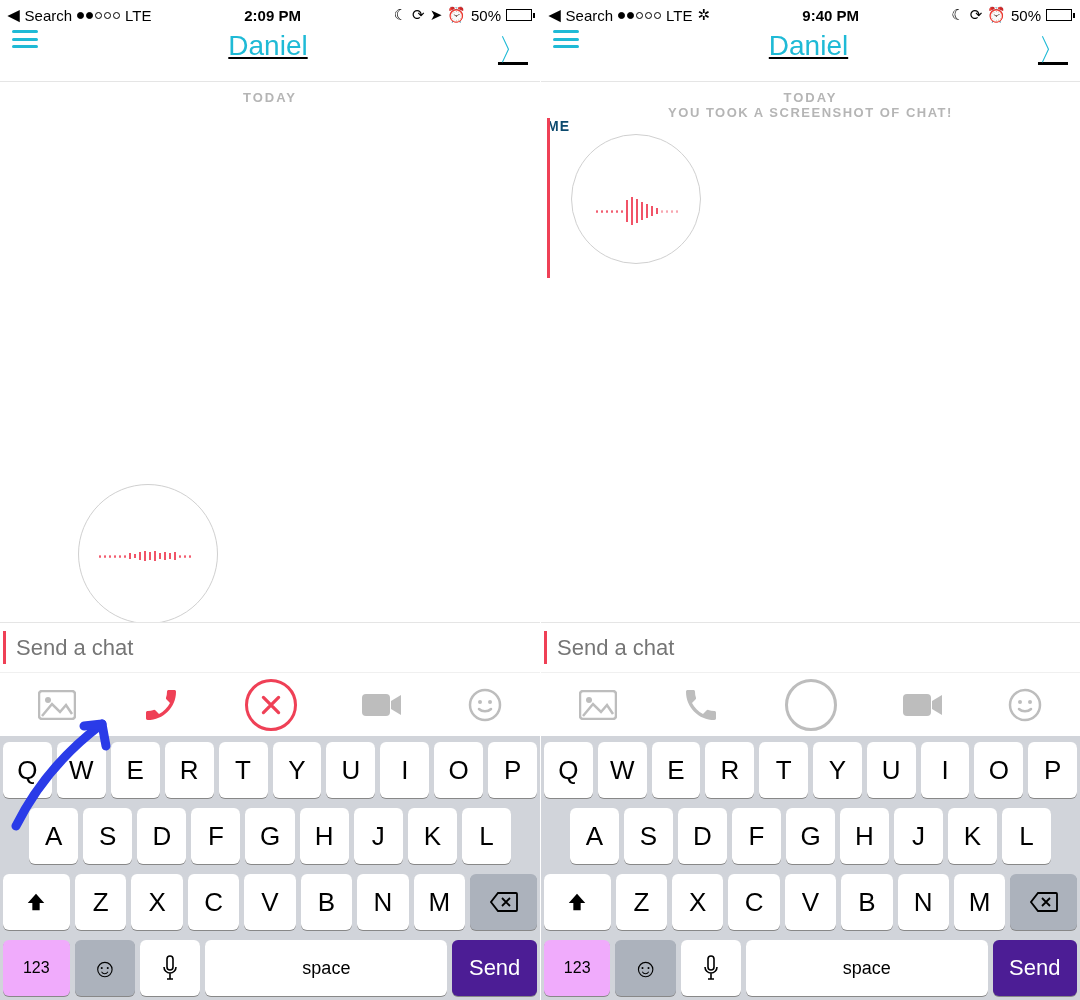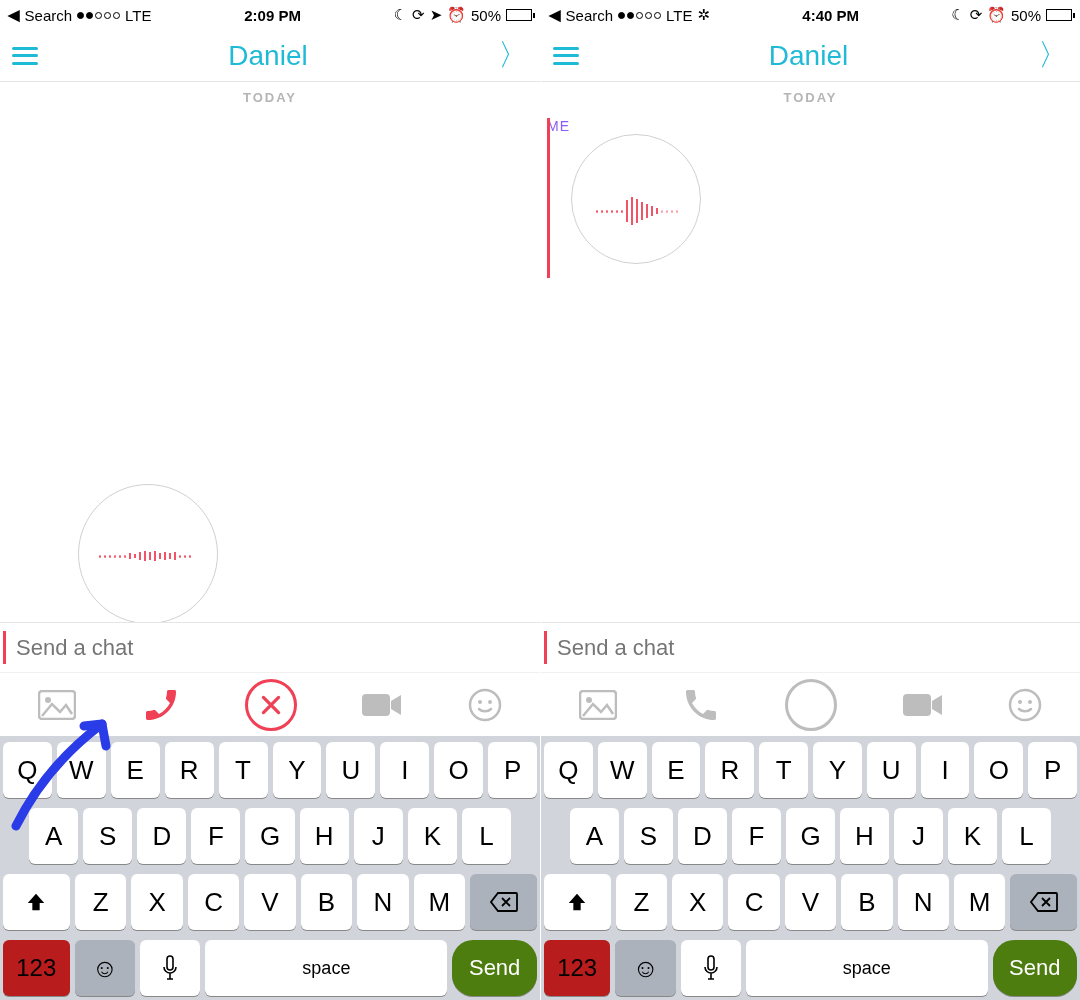--- a/index.html
+++ b/index.html
@@ -13,32 +13,32 @@
   .status .left, .status .right { display:flex; align-items:center; gap:5px;}
   .status .center { font-weight:600; }
   .sigdots { display:flex; gap:2px; align-items:center;}
   .sigdots span { width:7px; height:7px; border-radius:50%; border:1px solid #000;}
   .sigdots span.fill { background:#000;}
   .bat { width:26px; height:12px; border:1px solid #000; position:relative; display:inline-block;}
   .bat::after{content:""; position:absolute; right:-4px; top:3px; width:2px; height:5px; background:#000;}
   .bat .lvl{ height:100%; background:#000;}
 
   
-  .header { height:52px; border-bottom:1px solid #e5e5e5; display:flex; align-items:center; justify-content:space-between; padding:0 12px;}
+  .header { height:52px; border-bottom:1px solid #e5e5e5; display:flex; align-items:flex-start; justify-content:space-between; padding:0 12px;text-decoration:underline;}
   .title { color:#1fbad6; font-size:28px; font-weight:500; }
   .hamb { width:26px; height:18px; display:flex; flex-direction:column; justify-content:space-between;}
   .hamb span{ height:3px; background:#1fbad6; border-radius:2px;}
   .chev { color:#1fbad6; font-size:30px; font-weight:300;}
 
   
   .chat { flex:1; position:relative; background:#fff; overflow:hidden;}
   .datelbl { text-align:center; color:#b5b5b5; font-size:13px; letter-spacing:2px; margin-top:8px; font-weight:600;}
   .sublbl { text-align:center; color:#b5b5b5; font-size:13px; letter-spacing:1.5px; font-weight:600;}
   .me-bar { position:absolute; left:6px; width:3px; background:#ef4056; }
-  .me-lbl { color:#8b5cf6; font-weight:400; font-size:14px; letter-spacing:1px;}
+  .me-lbl { color:#0c4a6e; font-weight:700; font-size:14px; letter-spacing:1px;}
 
   
   .vn { position:absolute; width:140px; height:140px; border-radius:50%; border:1px solid #d0d0d0; background:#fff;}
   .vn .wave { position:absolute; left:20px; top:66px; display:flex; align-items:center; gap:3px;}
   .vn .wave span{ display:block; width:2px; background:#ef4056; opacity:.9;}
   .dot{ height:3px; border-radius:50%; width:3px;}
   .ringarc { position:absolute; width:160px; height:160px; border-radius:50%; }
 
   
   .inputrow { height:50px; border-top:1px solid #e5e5e5; display:flex; align-items:center; position:relative;}
@@ -55,23 +55,23 @@
 
   
   .kbd { background:#d1d4da; padding:6px 3px 4px; }
   .krow { display:flex; gap:5px; justify-content:center; margin-bottom:10px;}
   .key { background:#fff; border-radius:6px; box-shadow:0 1px 0 #888; height:56px; flex:1; display:flex; align-items:center; justify-content:center; font-size:26px; color:#000;}
   .key.shift{ flex:1.3;}
   .key.bksp{ flex:1.3; background:#acb2bc;}
   .krow.r2 { padding:0 26px;}
   .krow.r4 { margin-bottom:0;}
   .key.space{ flex:4;text-align:center;}
-  .key.send{ flex:1.4; background:#4d7c0f; color:#fff; font-size:22px;border-radius:21px;}
+  .key.send{ flex:1.4; background:#4c1d95; color:#fff; font-size:22px;}
   .key.small{ font-size:18px;}
-  .key.num{ flex:1.1; background:#b91c1c; font-size:24px;}
+  .key.num{ flex:1.1; background:#f0abfc; font-size:16px;}
   .key.emoji{ flex:1; background:#acb2bc;}
   .key.mic{ flex:1; background:#fff;}
 
   
   .arrow-annot { position:absolute; pointer-events:none; }
 </style>
 </head>
 <body>
 
 <div class="stage">
@@ -249,21 +249,21 @@
       <span class="sigdots">
             <span class="fill"></span>
             <span class="fill"></span>
             <span></span>
             <span></span>
             <span></span>
           </span>
       <span>LTE</span>
       <span>✲</span>
     </div>
-    <div class="center">4:40 PM</div>
+    <div class="center">9:40 PM</div>
     <div class="right">
       <span>☾</span>
       <span>⟳</span>
       <span>⏰</span>
       <span>50%</span>
       <span class="bat"><span class="lvl" style="width:50%"></span></span>
     </div>
   </div>
 
   <div class="header">
@@ -271,20 +271,21 @@
           <span></span>
           <span></span>
           <span></span>
         </div>
     <div class="title">Daniel</div>
     <div class="chev">〉</div>
   </div>
 
   <div class="chat">
     <div class="datelbl">TODAY</div>
+    <div class="sublbl">YOU TOOK A SCREENSHOT OF CHAT!</div>
     <div style="position:absolute; left:6px; top:36px;">
       <div class="me-lbl">ME</div>
     </div>
     <div class="me-bar" style="top:36px; height:160px;"></div>
     <div class="vn" style="left:30px; top:52px; width:130px; height:130px;">
       <div class="wave" style="left:24px; top:62px;">
         <span class="dot"></span>
             <span class="dot"></span>
             <span class="dot"></span>
             <span class="dot"></span>

